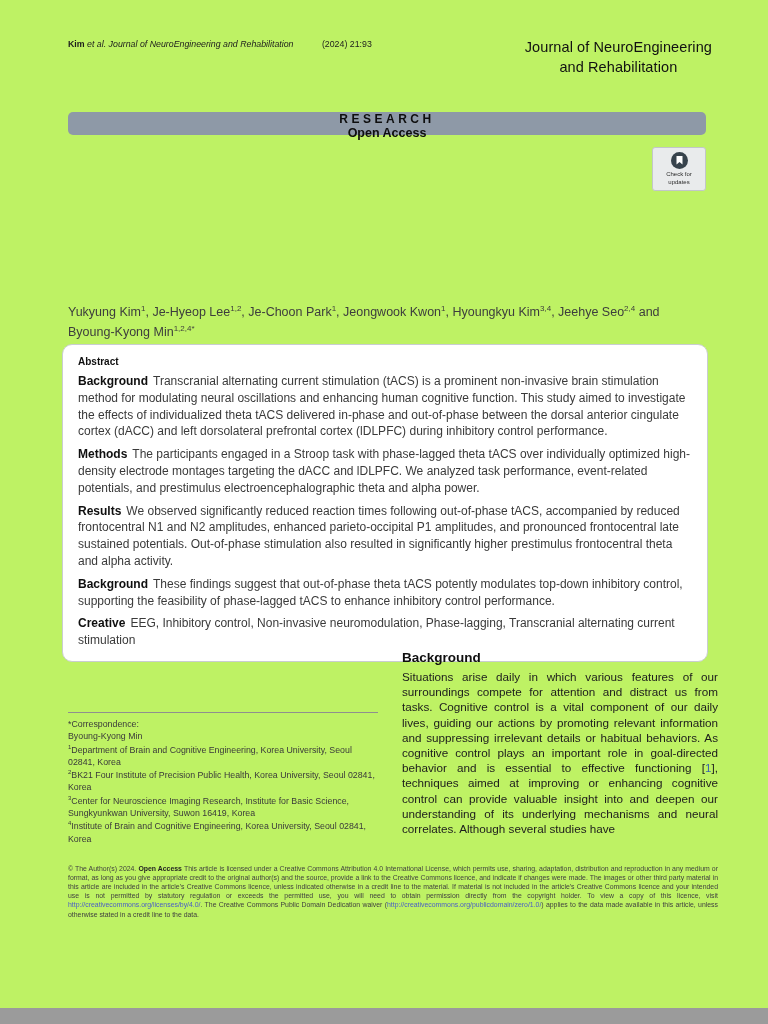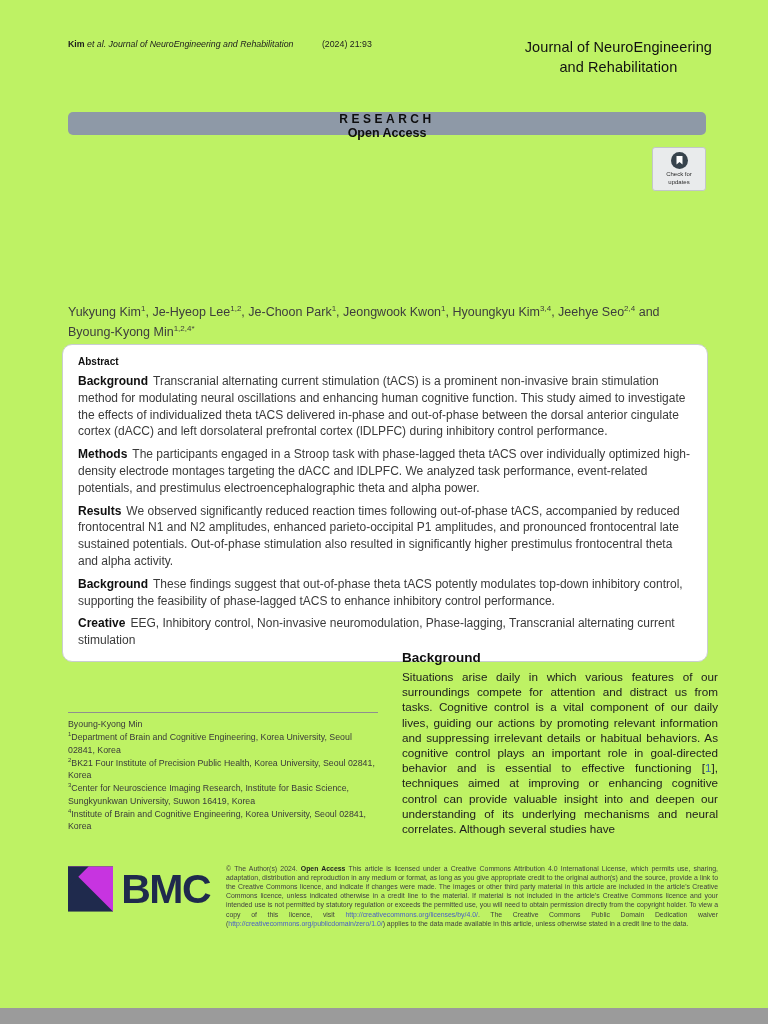--- a/index.html
+++ b/index.html
@@ -147,38 +147,31 @@
     <p><span class="lbl">Methods</span><span>The participants engaged in a Stroop task with phase-lagged theta tACS over individually optimized high-density electrode montages targeting the dACC and lDLPFC. We analyzed task performance, event-related potentials, and prestimulus electroencephalographic theta and alpha power.</span></p>
     <p><span class="lbl">Results</span><span>We observed significantly reduced reaction times following out-of-phase tACS, accompanied by reduced frontocentral N1 and N2 amplitudes, enhanced parieto-occipital P1 amplitudes, and pronounced frontocentral late sustained potentials. Out-of-phase stimulation also resulted in significantly higher prestimulus frontocentral theta and alpha activity.</span></p>
     <p><span class="lbl">Background</span><span>These findings suggest that out-of-phase theta tACS potently modulates top-down inhibitory control, supporting the feasibility of phase-lagged tACS to enhance inhibitory control performance.</span></p>
     <p><span class="lbl">Creative</span><span>EEG, Inhibitory control, Non-invasive neuromodulation, Phase-lagging, Transcranial alternating current stimulation</span></p>
   </div>
 
   <div class="columns">
     <div class="col-left">
       <div class="corr-divider"></div>
       <div class="corr">
+        <div>*Correspondence:</div>
         <div>Byoung-Kyong Min</div>
         <div><sup>1</sup><span>Department of Brain and Cognitive Engineering, Korea University, Seoul 02841, Korea</span></div>
         <div><sup>2</sup><span>BK21 Four Institute of Precision Public Health, Korea University, Seoul 02841, Korea</span></div>
         <div><sup>3</sup><span>Center for Neuroscience Imaging Research, Institute for Basic Science, Sungkyunkwan University, Suwon 16419, Korea</span></div>
         <div><sup>4</sup><span>Institute of Brain and Cognitive Engineering, Korea University, Seoul 02841, Korea</span></div>
       </div>
     </div>
     <div class="col-right">
       <h2>Background</h2>
       <div class="body-text"><span>Situations arise daily in which various features of our surroundings compete for attention and distract us from tasks. Cognitive control is a vital component of our daily lives, guiding our actions by promoting relevant information and suppressing irrelevant details or habitual behaviors. As cognitive control plays an important role in goal-directed behavior and is essential to effective functioning [</span><a class="ref-link" style="color: rgb(58, 103, 176);">1</a><span>], techniques aimed at improving or enhancing cognitive control can provide valuable insight into and deepen our understanding of its underlying mechanisms and neural correlates. Although several studies have</span></div>
     </div>
   </div>
 
   <div class="footer">
-    <div class="logo">
-      <svg class="logo-square" viewBox="0 0 46 46">
-        <rect x="0" y="0" width="46" height="46" fill="#1f2a4d"></rect>
-        <polygon points="0,0 46,0 46,46" fill="#c734e0"></polygon>
-        <polygon points="0,0 21,0 0,21" fill="#1f2a4d"></polygon>
-      </svg>
-      <span class="logo-text" id="logo-text" style="color: rgb(31, 42, 77);">BMC</span>
-    </div>
     <div class="license"><span>© The Author(s) 2024. </span><span class="lbold">Open Access</span><span> This article is licensed under a Creative Commons Attribution 4.0 International License, which permits use, sharing, adaptation, distribution and reproduction in any medium or format, as long as you give appropriate credit to the original author(s) and the source, provide a link to the Creative Commons licence, and indicate if changes were made. The images or other third party material in this article are included in the article's Creative Commons licence, unless indicated otherwise in a credit line to the material. If material is not included in the article's Creative Commons licence and your intended use is not permitted by statutory regulation or exceeds the permitted use, you will need to obtain permission directly from the copyright holder. To view a copy of this licence, visit </span><a class="lic-link" id="lic-link1" style="color: rgb(74, 93, 199);">http://creativecommons.org/licenses/by/4.0/</a><span>. The Creative Commons Public Domain Dedication waiver (</span><a class="lic-link" id="lic-link2" style="color: rgb(74, 93, 199);">http://creativecommons.org/publicdomain/zero/1.0/</a><span>) applies to the data made available in this article, unless otherwise stated in a credit line to the data.</span></div>
   </div>
 
 </div>
 
 </body></html>

